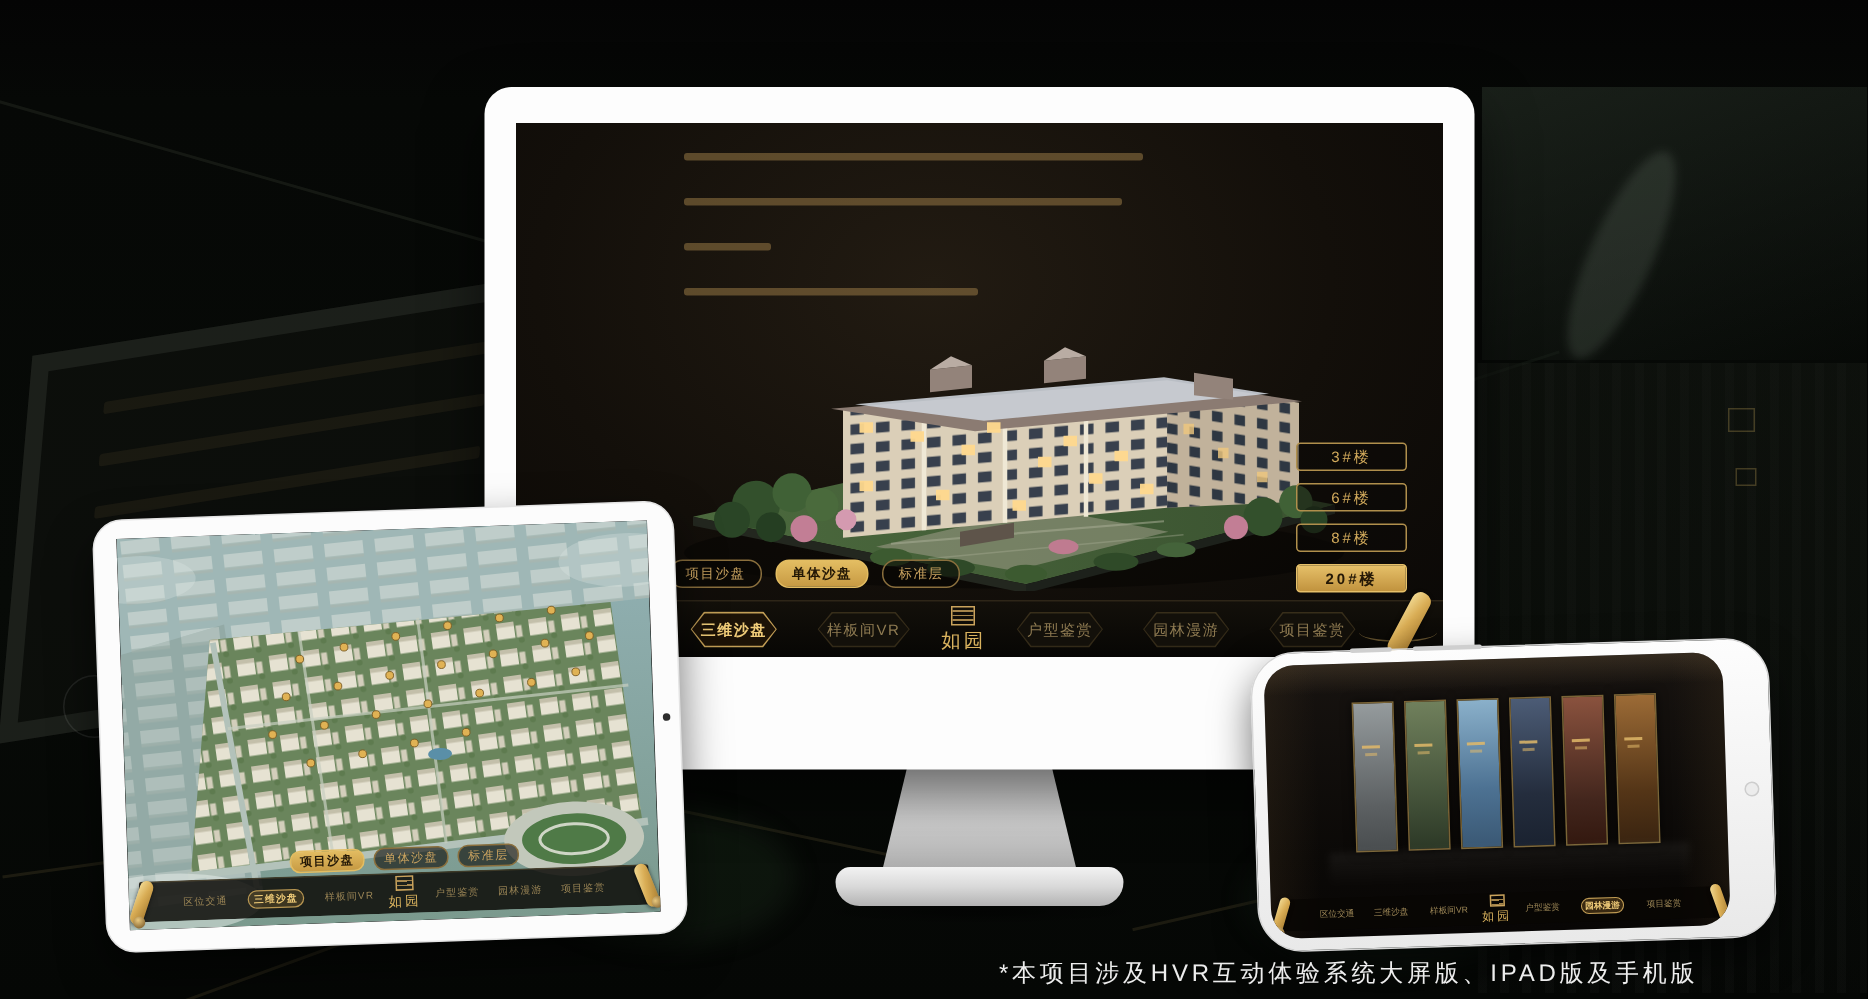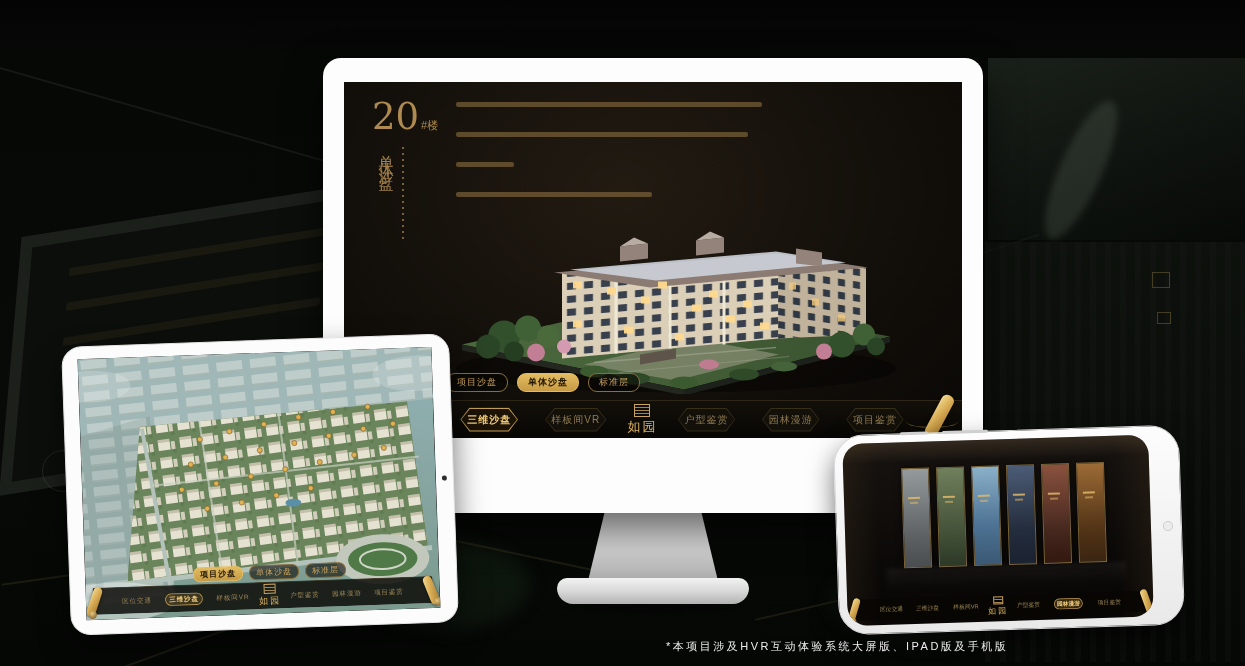--- a/index.html
+++ b/index.html
@@ -20,21 +20,21 @@
   .bg-photo-rb{left:985px;top:242px;width:260px;height:420px;
                background:linear-gradient(180deg,rgba(20,24,18,.5),rgba(8,10,8,.2)),
                repeating-linear-gradient(90deg,rgba(255,255,255,.025) 0 6px,transparent 6px 15px);}
   .bg-sq{border:1px solid rgba(210,175,95,.28);}
   .bg-circle{left:42px;top:450px;width:40px;height:40px;border:1px solid rgba(255,255,255,.09);border-radius:50%;}
   .bg-blob{border-radius:50%;filter:blur(8px);}
   
   .page-title{position:absolute;left:0;top:2px;width:100%;text-align:center;z-index:6;
               color:#fff;font-size:44px;font-weight:500;letter-spacing:13px;}
   .footnote{position:absolute;left:666px;top:639px;z-index:6;color:#ededed;
-            font-size:11px;letter-spacing:2.5px;}
+            font-size:16px;letter-spacing:2.5px;}
   
   .monitor-body{position:absolute;left:323px;top:58px;width:660px;height:455px;z-index:2;
                 background:#fdfdfd;border-radius:18px;
                 box-shadow:0 16px 38px rgba(0,0,0,.6);}
   .monitor-screen{position:absolute;left:21px;top:24px;width:618px;height:356px;overflow:hidden;
                   background:radial-gradient(ellipse at 45% 30%,#221b12 0%,#130f0a 55%,#0a0806 100%);}
   .monitor-neck{position:absolute;left:588px;top:511px;width:130px;height:70px;z-index:1;
                 clip-path:polygon(13% 0,87% 0,100% 100%,0 100%);
                 background:linear-gradient(180deg,#ededed 0%,#d4d4d4 55%,#a9a9a9 100%);}
   .monitor-base{position:absolute;left:557px;top:578px;width:192px;height:26px;z-index:1;
@@ -164,29 +164,20 @@
   <div class="bg bg-sq" style="left:1157px;top:312px;width:12px;height:10px;"></div>
   <div class="bg bg-circle"></div>
 
 
   <div class="base-shadow"></div>
   <div class="monitor-neck"></div>
   <div class="monitor-base"></div>
   <div class="monitor-body">
     <div class="monitor-screen">
 
-      <div class="d-heading">
-        <div class="d-h-row">
-          <span class="d-h-num">20</span><span class="d-h-suf">#楼</span>
-        </div>
-        <div class="d-h-vert-wrap">
-          <span class="d-h-vert">单体沙盘</span>
-          <span class="d-h-dots"></span>
-        </div>
-      </div>
 
       <div class="d-para">
         <span class="b1"></span>
           <span class="b2"></span>
           <span class="b3"></span>
           <span class="b4"></span>
       </div>
 
       <svg class="d-building" viewBox="0 0 460 205">
         <defs>
@@ -254,20 +245,26 @@
         <circle cx="432" cy="160" r="9" fill="#2a4526"></circle>
           <circle cx="380" cy="165" r="8" fill="#c27e95"></circle>
         <ellipse cx="150" cy="185" rx="14" ry="6" fill="#3c5a30"></ellipse>
           <ellipse cx="190" cy="192" rx="16" ry="6" fill="#2f4a28"></ellipse>
         <ellipse cx="240" cy="196" rx="14" ry="6" fill="#3c5a30"></ellipse>
           <ellipse cx="300" cy="188" rx="15" ry="6" fill="#2f4a28"></ellipse>
         <ellipse cx="340" cy="180" rx="13" ry="5" fill="#44633a"></ellipse>
           <ellipse cx="265" cy="178" rx="10" ry="5" fill="#bf7b90"></ellipse>
       </svg>
 
+      <div class="d-floorbtns">
+        <div class="fbtn">3#楼</div>
+        <div class="fbtn">6#楼</div>
+        <div class="fbtn">8#楼</div>
+        <div class="fbtn sel">20#楼</div>
+      </div>
 
       <div class="d-tabs">
         <span class="vtab">项目沙盘</span>
         <span class="vtab sel">单体沙盘</span>
         <span class="vtab">标准层</span>
       </div>
 
       <div class="d-nav">
         <div class="nav-item">
             <div class="hex-o">

